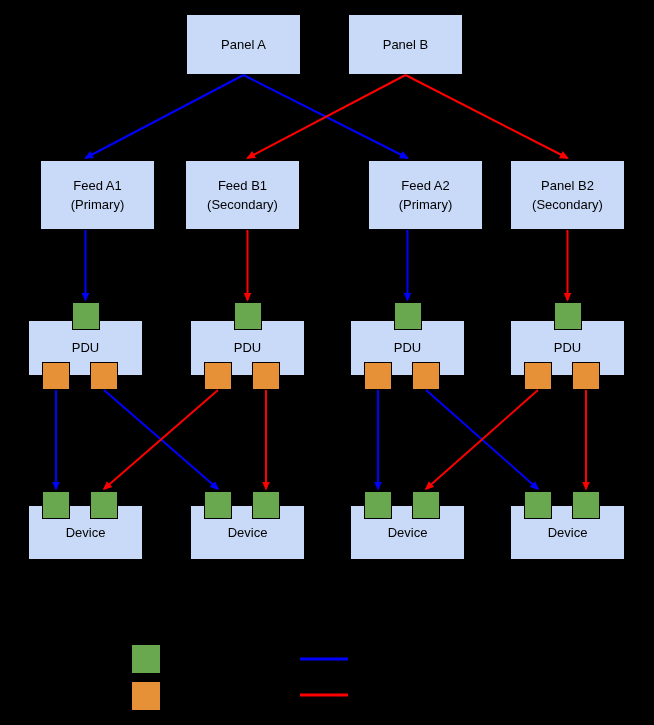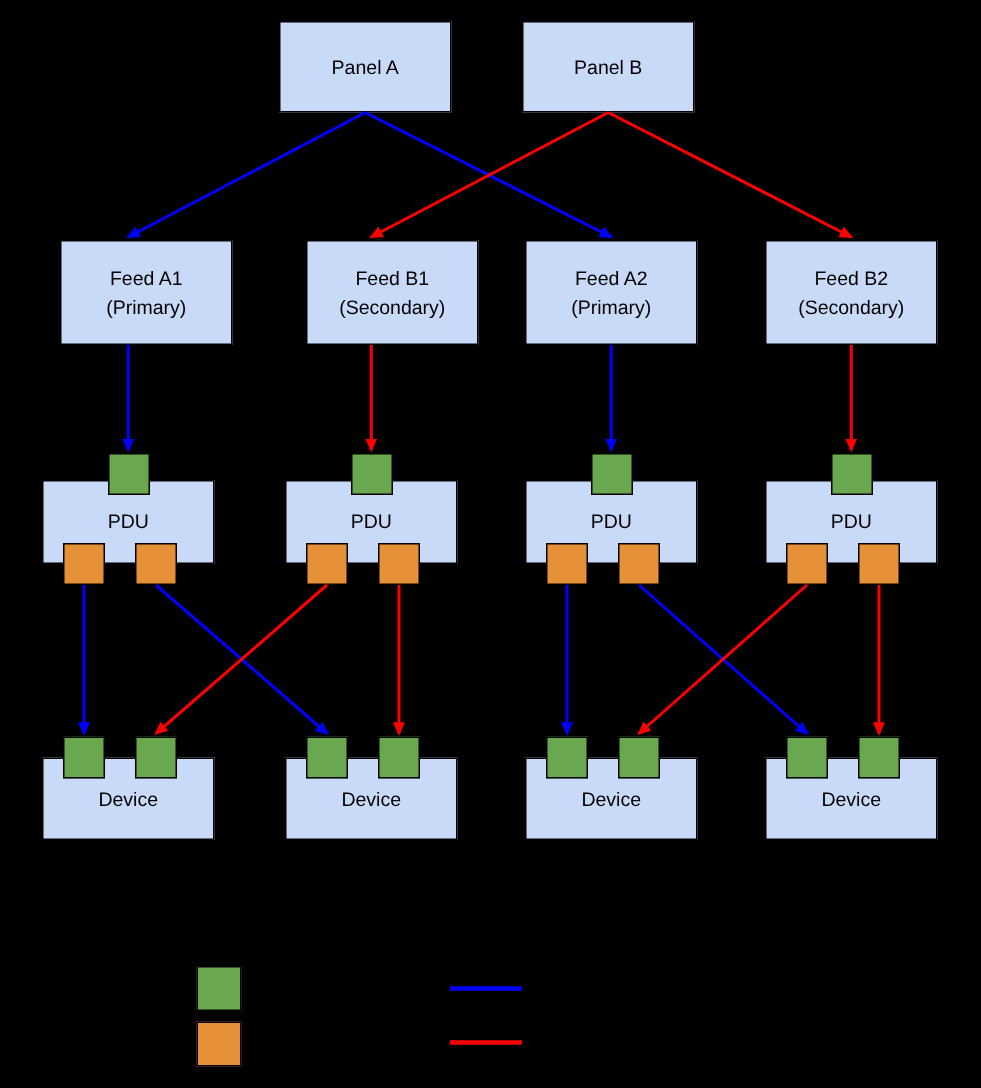--- a/index.html
+++ b/index.html
@@ -35,30 +35,30 @@
     <span>Panel B</span>
   </div>
   <div class="box" style="left:186px;top:14px;width:115px;height:61px">
     <span>Panel A</span>
   </div>
 
   <div class="box" style="left:40px;top:160px;width:115px;height:70px">
     <span>Feed A1</span>
     <span>(Primary)</span>
   </div>
-  <div class="box" style="left:204px;top:160px;width:115px;height:70px">
+  <div class="box" style="left:185px;top:160px;width:115px;height:70px">
     <span>Feed B1</span>
     <span>(Secondary)</span>
   </div>
-  <div class="box" style="left:350px;top:160px;width:115px;height:70px">
+  <div class="box" style="left:368px;top:160px;width:115px;height:70px">
     <span>Feed A2</span>
     <span>(Primary)</span>
   </div>
   <div class="box" style="left:510px;top:160px;width:115px;height:70px">
-    <span>Feed B2</span>
+    <span>Panel B2</span>
     <span>(Secondary)</span>
   </div>
 
   <div class="box" style="left:28px;top:320px;width:115px;height:56px">
     <span>PDU</span>
   </div>
   <div class="box" style="left:190px;top:320px;width:115px;height:56px">
     <span>PDU</span>
   </div>
   <div class="box" style="left:350px;top:320px;width:115px;height:56px">

